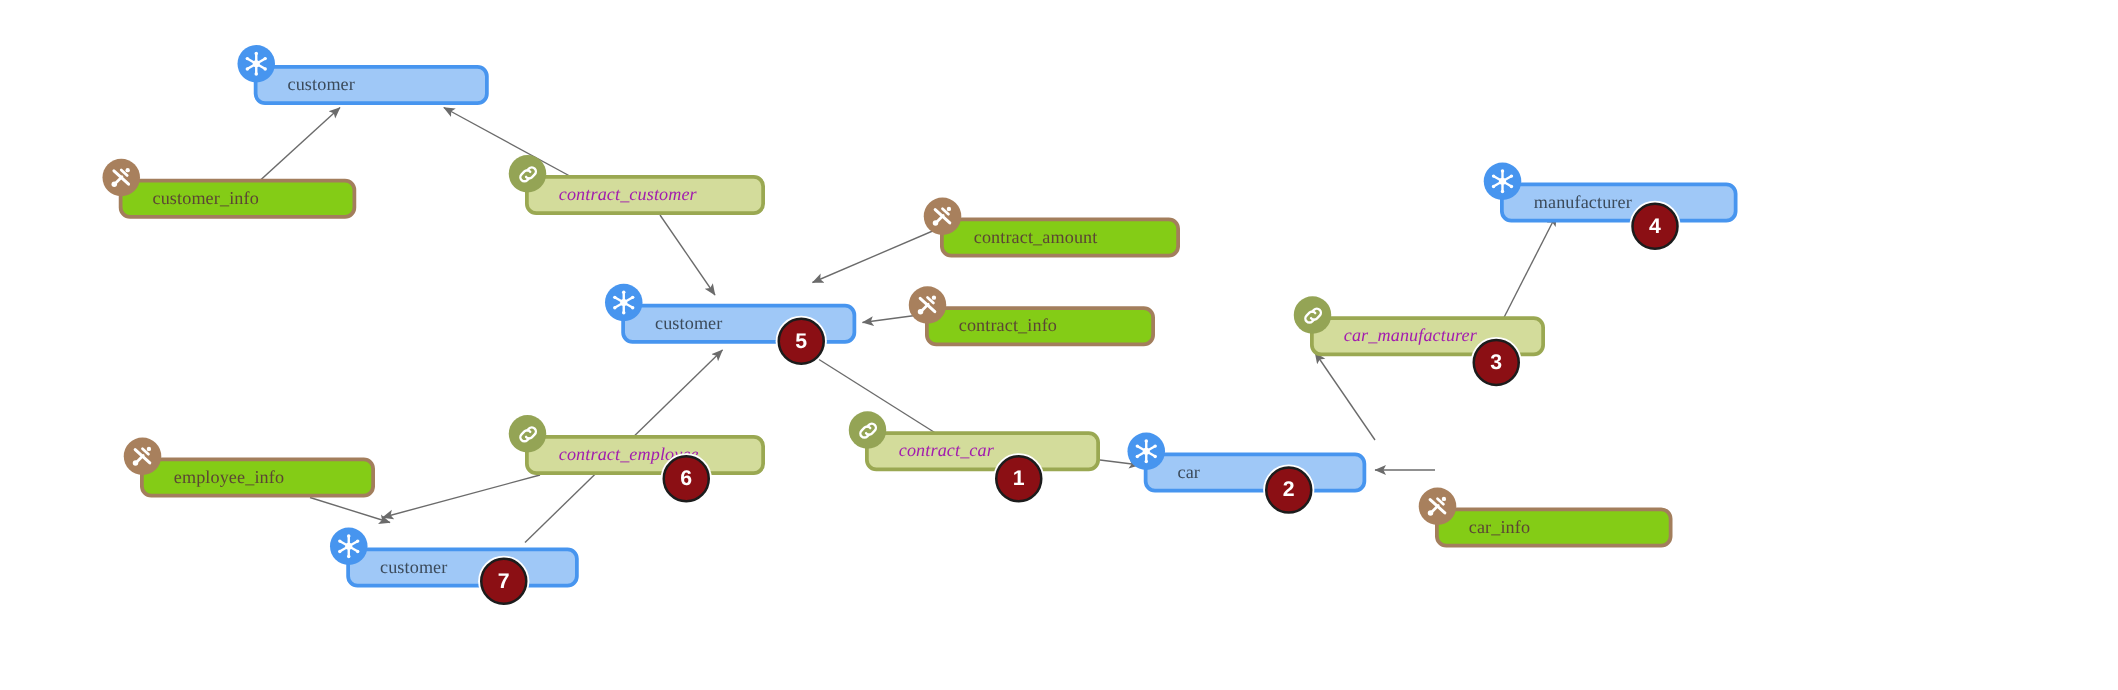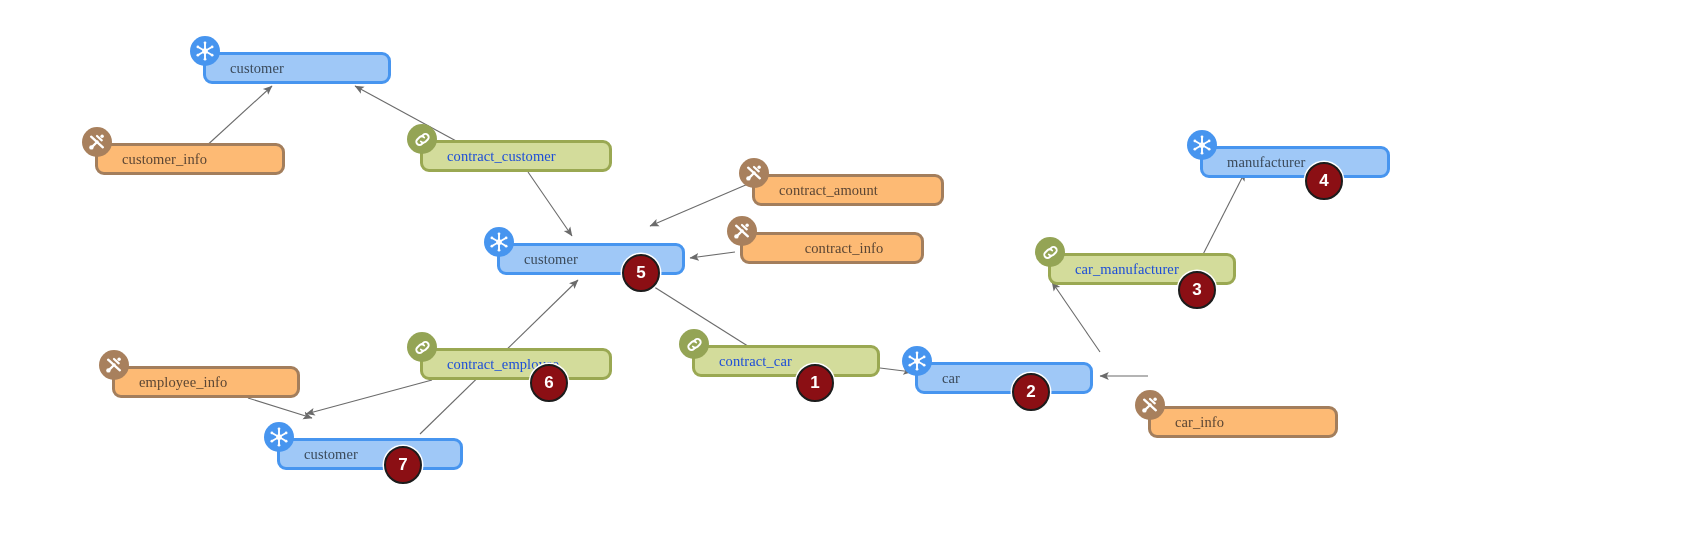--- a/index.html
+++ b/index.html
@@ -48,25 +48,26 @@
   .node.table {
     background: #9fc8f7;
     border-color: #4795ef;
     color: #3b4a5a;
     text-align: center;
   }
   
   .node.link {
     background: #d3dc9b;
     border-color: #9aa852;
-    color: #1d4ed8;
+    color: #a21caf;
+    font-style: italic;
   }
   
   .node.info {
-    background: #fdba74;
+    background: #84cc16;
     border-color: #a37e5c;
     color: #5b4634;
   }
   
   .node-icon {
     position: absolute;
     left: -16px;
     top: -19px;
     width: 30px;
     height: 30px;
@@ -184,21 +185,21 @@
             <g stroke="#ffffff" stroke-width="2.4" stroke-linecap="round">
               <line x1="7.2" y1="16.8" x2="12.6" y2="11.4"></line>
               <line x1="12.0" y1="5.4" x2="17.2" y2="10.2"></line>
             </g>
             <circle cx="5.9" cy="17.9" r="2.4" fill="#ffffff"></circle>
             <circle cx="17.6" cy="5.6" r="1.9" fill="#ffffff"></circle>
           </svg>
         </span>
         <span class="label">contract_amount</span>
       </div>
-      <div class="node info" style="left: 740px; top: 232px; width: 184px; justify-content: center;">
+      <div class="node info" style="left: 740px; top: 245px; width: 184px;">
         <span class="node-icon">
           <svg width="22" height="22" viewBox="0 0 24 24">
             <g stroke="#ffffff" stroke-width="2.6" stroke-linecap="round">
               <line x1="5.6" y1="6.2" x2="18.4" y2="17.8"></line>
             </g>
             <g stroke="#ffffff" stroke-width="2.4" stroke-linecap="round">
               <line x1="7.2" y1="16.8" x2="12.6" y2="11.4"></line>
               <line x1="12.0" y1="5.4" x2="17.2" y2="10.2"></line>
             </g>
             <circle cx="5.9" cy="17.9" r="2.4" fill="#ffffff"></circle>

